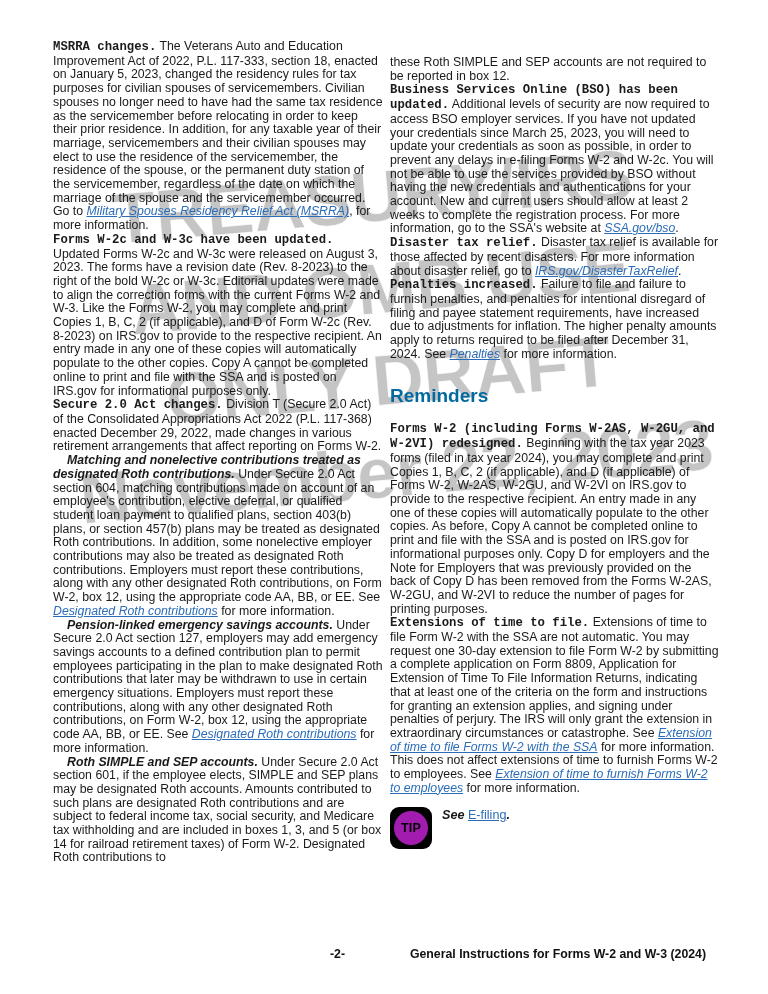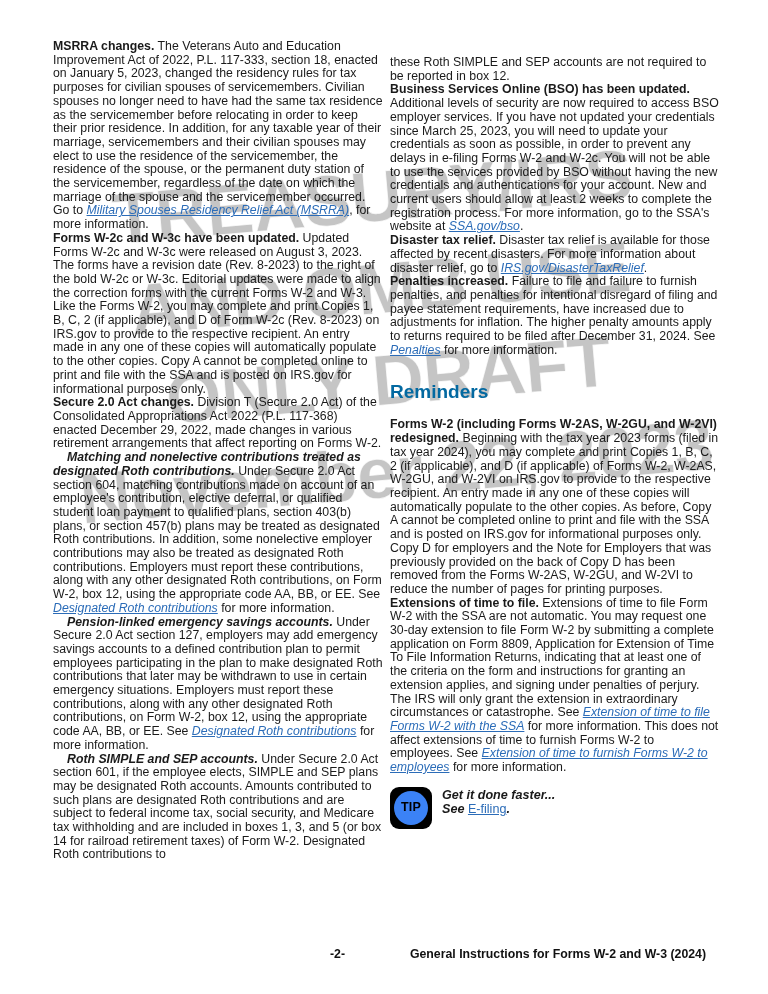--- a/index.html
+++ b/index.html
@@ -48,21 +48,21 @@
   p.para:first-child { margin-top: 0; }
   p.cont   { margin-top: 16px; }
   p.indent { margin-top: 0; text-indent: 14px; }
   h2.h1 {
     margin: 24px 0 4px 0;
     font-size: 19px;
     line-height: 21px;
     font-weight: bold;
     color: #0369a1;
   }
-  .b  { font-weight: bold; }
+  .b  { font-weight: bold; font-family: Liberation Mono, monospace; }
   .bi { font-weight: bold; font-style: italic; }
   a.link, a.linkr {
     color: #2b6cb8;
     text-decoration: underline;
     cursor: pointer;
   }
   a.link { font-style: italic; }
   
   .tip {
     margin-top: 12px;
@@ -72,21 +72,21 @@
   }
   .tip-icon {
     flex: 0 0 auto;
     width: 42px; height: 42px;
     background: #000;
     border-radius: 9px;
     display: flex; align-items: center; justify-content: center;
   }
   .tip-circle {
     width: 34px; height: 34px;
-    background: #3b82f6;
+    background: #a21caf;
     border-radius: 50%;
     display: flex; align-items: center; justify-content: center;
     font-weight: bold;
     font-size: 12.5px;
     color: #000;
     letter-spacing: 0.2px;
   }
   .tip-text { font-size: 12.6px; line-height: 14.5px; padding-top: 1px; }
   .tip-text .bi { display: block; }
   .tip-line3 { font-weight: bold; font-style: italic; }
@@ -134,21 +134,20 @@
         <h2 class="h1"><span>Reminders</span></h2>
         <p class="cont"><span class="b">Forms W-2 (including Forms W-2AS, W-2GU, and W-2VI) redesigned.</span><span>  Beginning with the tax year 2023 forms (filed in tax year 2024), you may complete and print Copies 1, B, C, 2 (if applicable), and D (if applicable) of Forms W-2, W-2AS, W-2GU, and W-2VI on IRS.gov to provide to the respective recipient. An entry made in any one of these copies will automatically populate to the other copies. As before, Copy A cannot be completed online to print and file with the SSA and is posted on IRS.gov for informational purposes only. Copy D for employers and the Note for Employers that was previously provided on the back of Copy D has been removed from the Forms W-2AS, W-2GU, and W-2VI to reduce the number of pages for printing purposes.</span></p>
         <p class="para"><span class="b">Extensions of time to file.</span><span>  Extensions of time to file Form W-2 with the SSA are not automatic. You may request one 30-day extension to file Form W-2 by submitting a complete application on Form 8809, Application for Extension of Time To File Information Returns, indicating that at least one of the criteria on the form and instructions for granting an extension applies, and signing under penalties of perjury. The IRS will only grant the extension in extraordinary circumstances or catastrophe. See </span><a class="link">Extension of time to file Forms W-2 with the SSA</a><span> for more information. This does not affect extensions of time to furnish Forms W-2 to employees. See </span><a class="link">Extension of time to furnish Forms W-2 to employees</a><span> for more information.</span></p>
       </div>
 
     <div class="tip">
       <div class="tip-icon">
         <span class="tip-circle">TIP</span>
       </div>
       <div class="tip-text">
-        <span class="bi">Get it done faster...</span>
         <span class="tip-line3"><span>See </span><a class="linkr">E-filing</a><span>.</span></span>
       </div>
     </div>
   </div>
 
   <div class="footer">
     <span class="page-num">-2-</span>
     <span class="doc-title">General Instructions for Forms W-2 and W-3 (2024)</span>
   </div>
 

